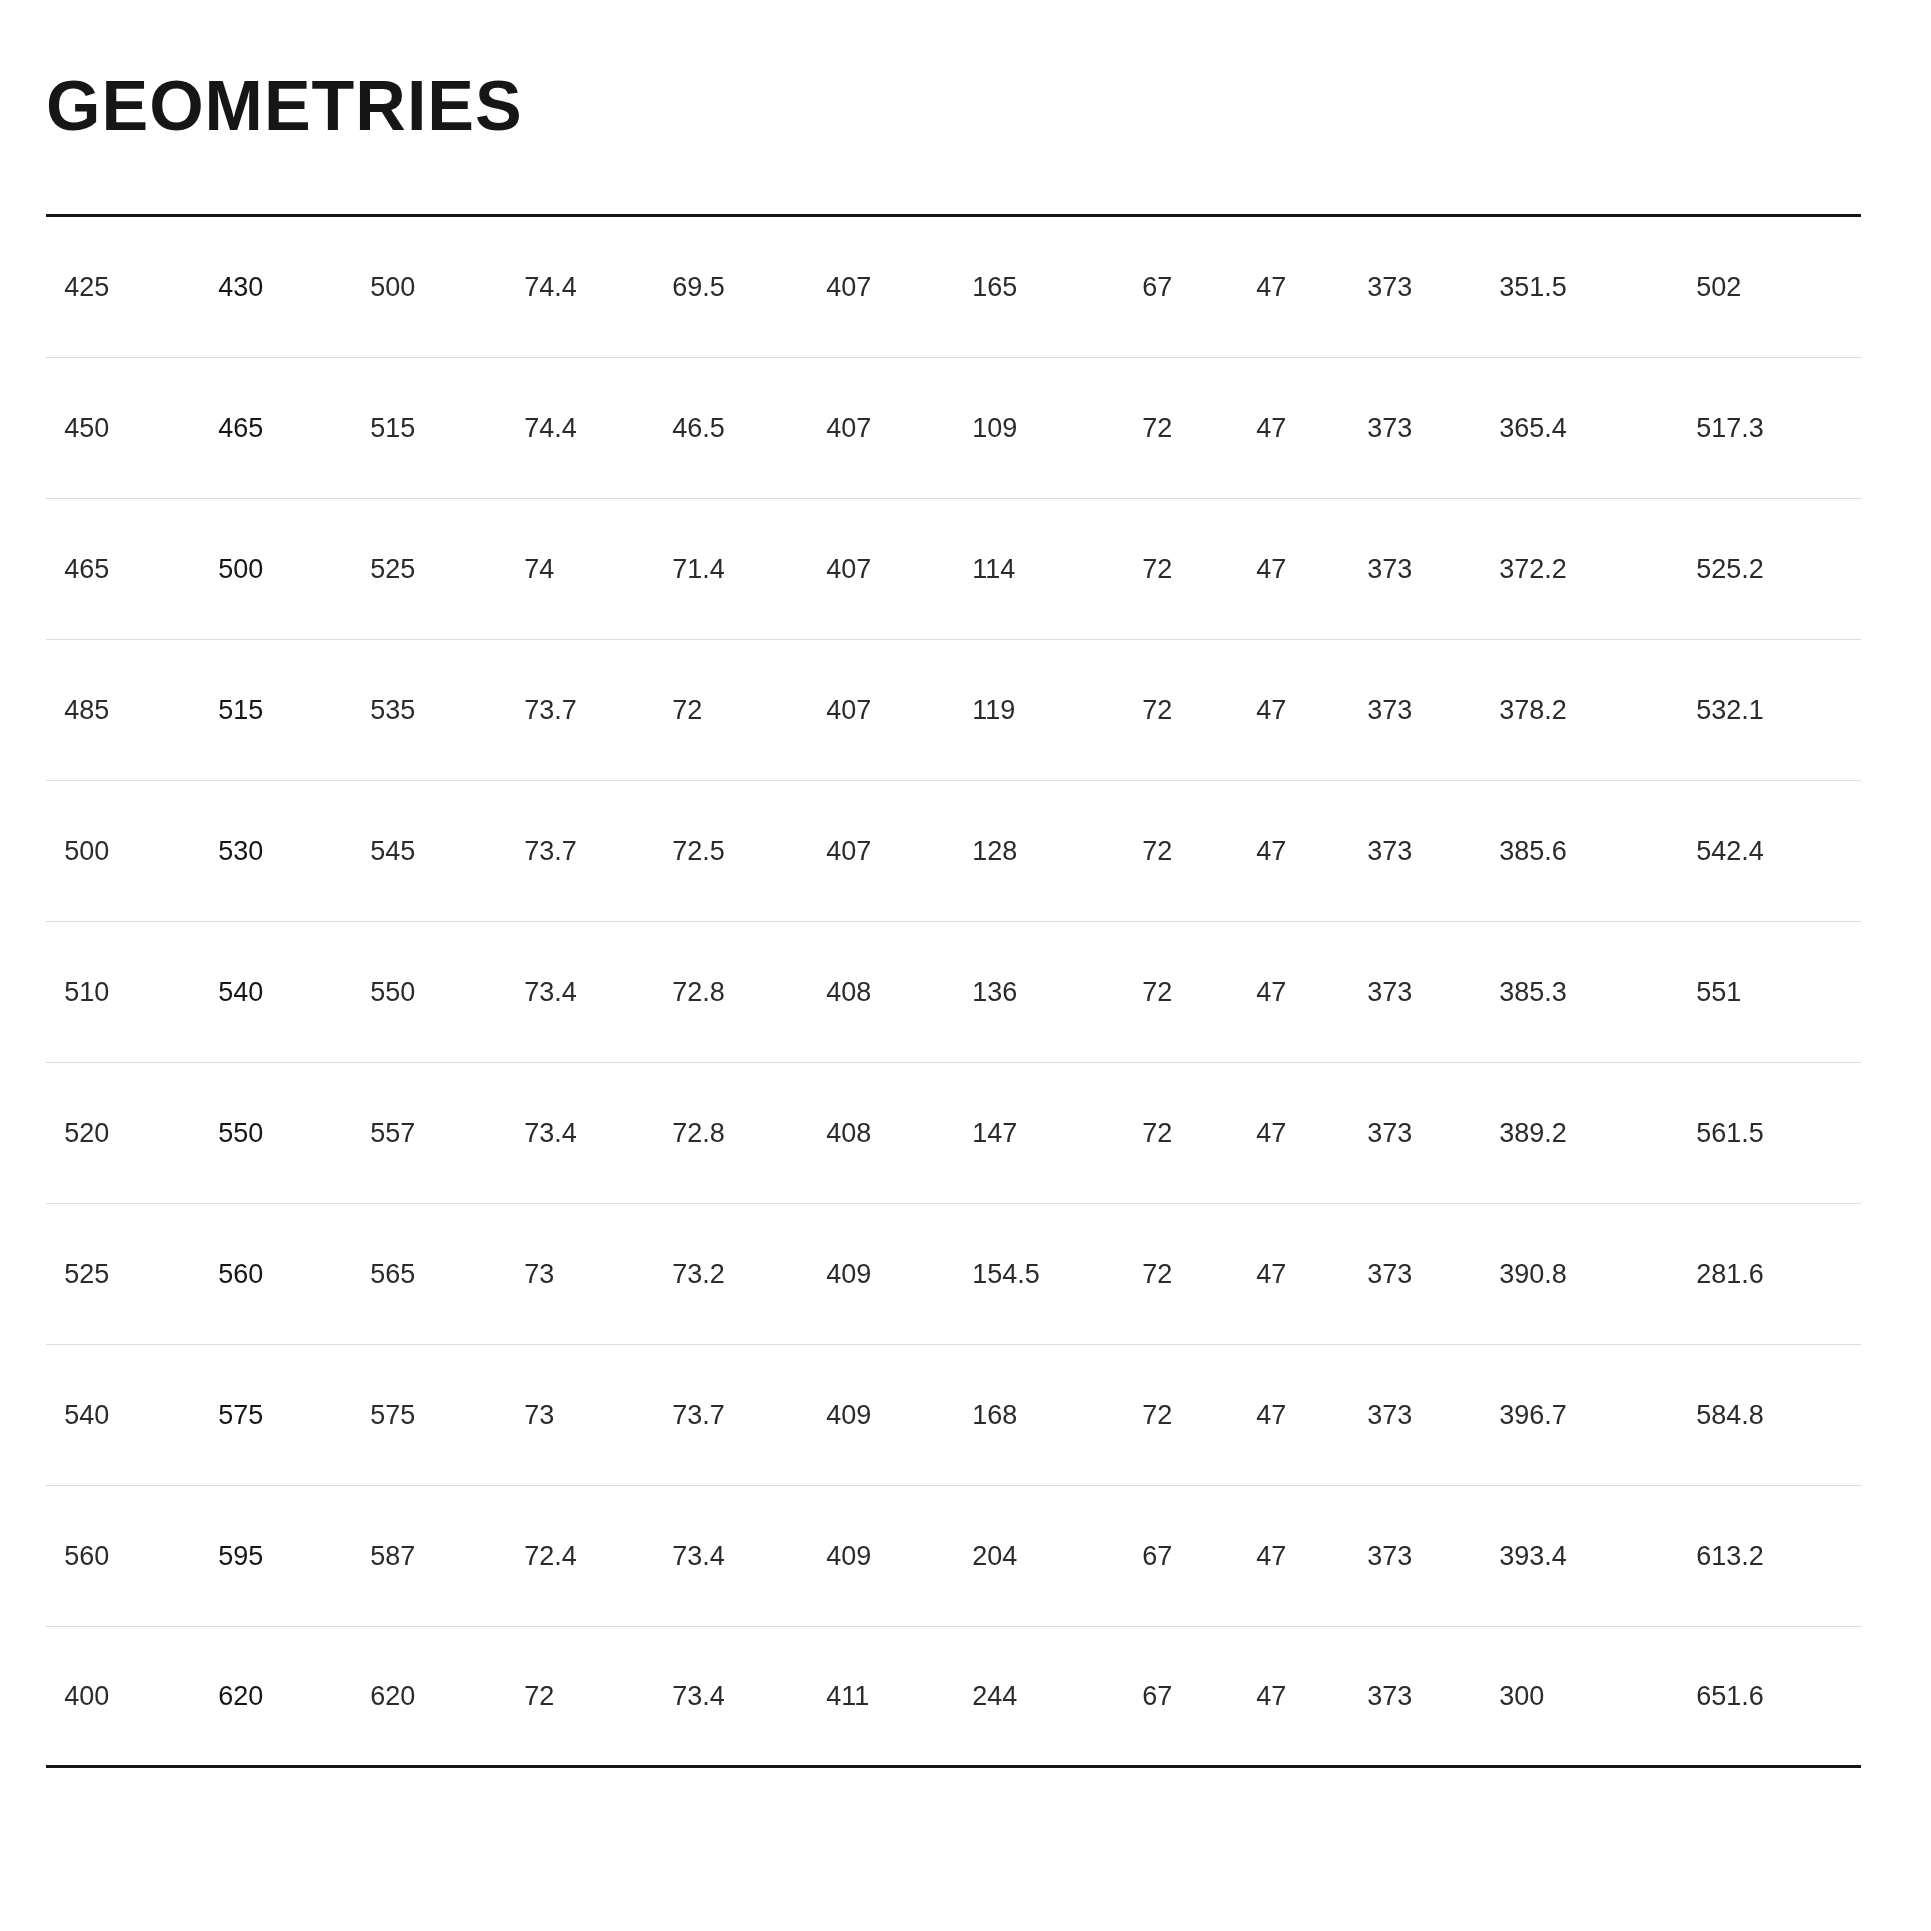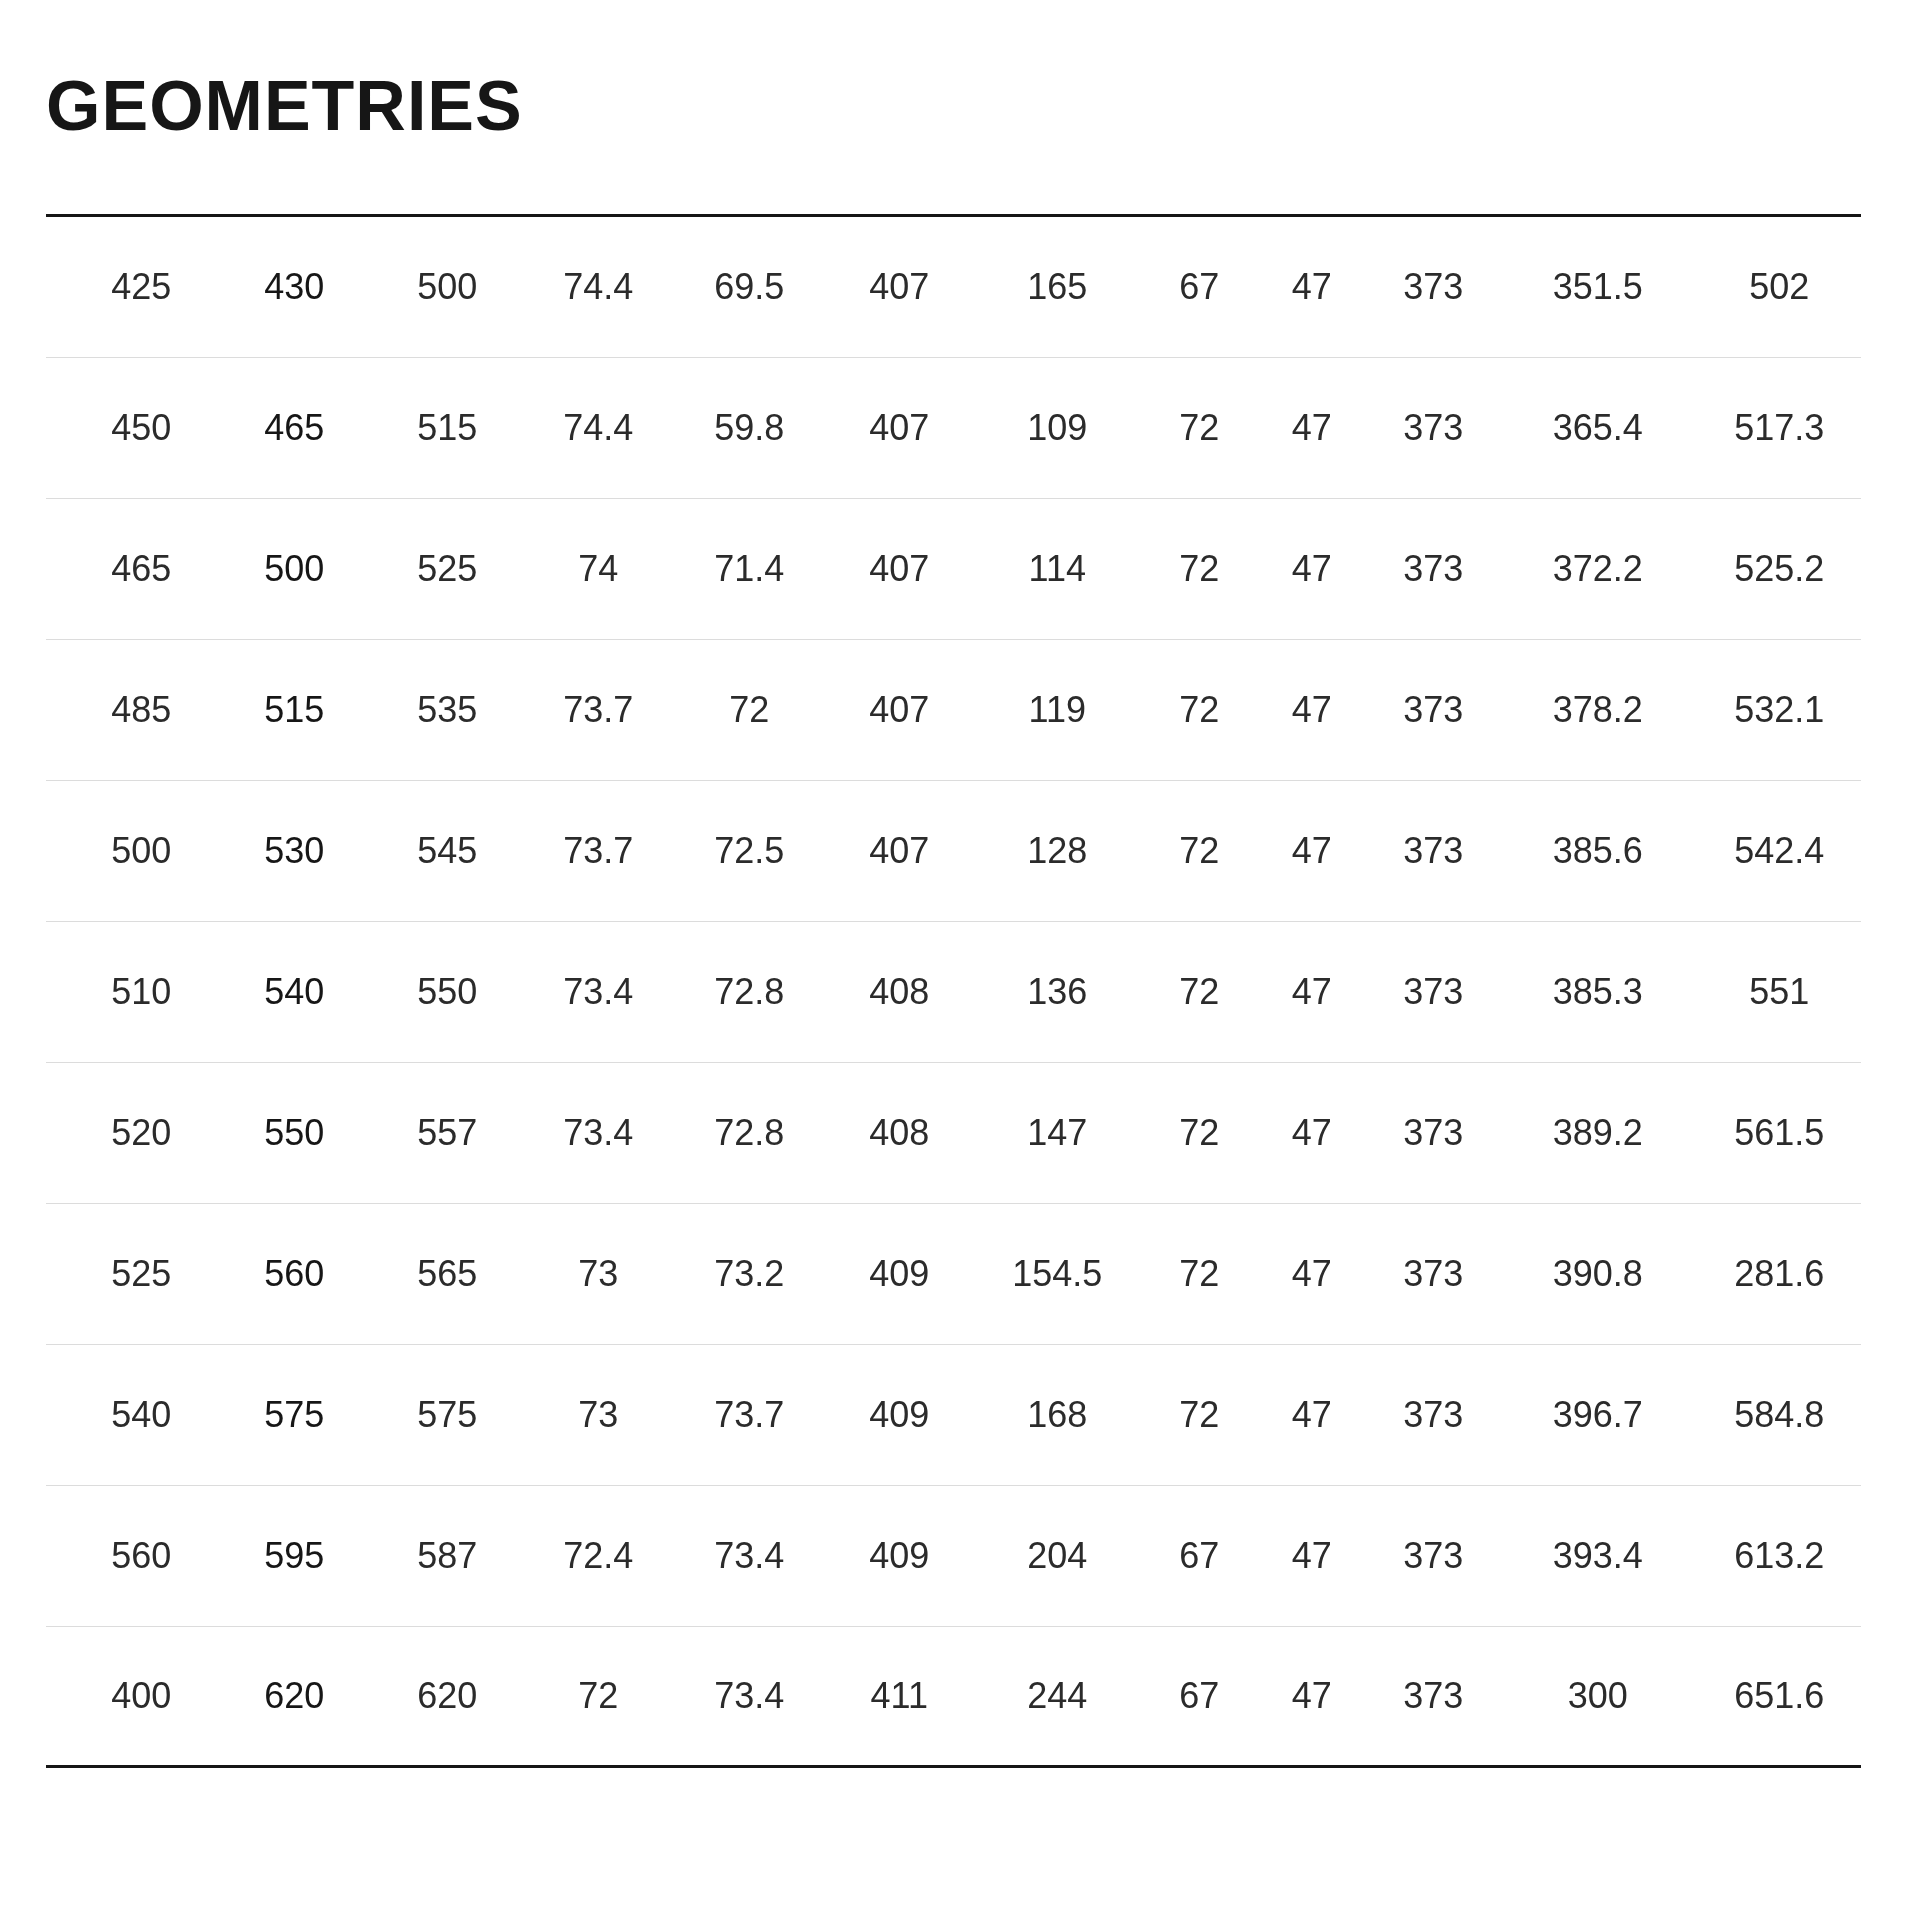--- a/index.html
+++ b/index.html
@@ -50,24 +50,23 @@
     height: 100px;
     border-bottom: 1.9px solid #2e2e2e;
     font-size: 25px;
     font-weight: 700;
     letter-spacing: 1px;
     color: #161616;
   }
   .data-row {
     height: 141px;
     border-bottom: 1.9px solid #dcdcdc;
-    font-size: 36px;
+    font-size: 27px;
     font-weight: 400;
     color: #2b2b2b;
-    text-align: center;
   }
   .data-row:last-child {
     border-bottom: 3.9px solid #161616;
   }
   .cell {
     white-space: nowrap;
   }
   .cell.bold {
     font-weight: 400;
     color: #161616;
@@ -93,21 +92,21 @@
           <div class="cell">47</div>
           <div class="cell">373</div>
           <div class="cell">351.5</div>
           <div class="cell">502</div>
         </div>
         <div class="grid-row data-row">
           <div class="cell">450</div>
           <div class="cell bold">465</div>
           <div class="cell">515</div>
           <div class="cell">74.4</div>
-          <div class="cell">59.8</div>
+          <div class="cell">46.5</div>
           <div class="cell">407</div>
           <div class="cell">109</div>
           <div class="cell">72</div>
           <div class="cell">47</div>
           <div class="cell">373</div>
           <div class="cell">365.4</div>
           <div class="cell">517.3</div>
         </div>
         <div class="grid-row data-row">
           <div class="cell">465</div>

